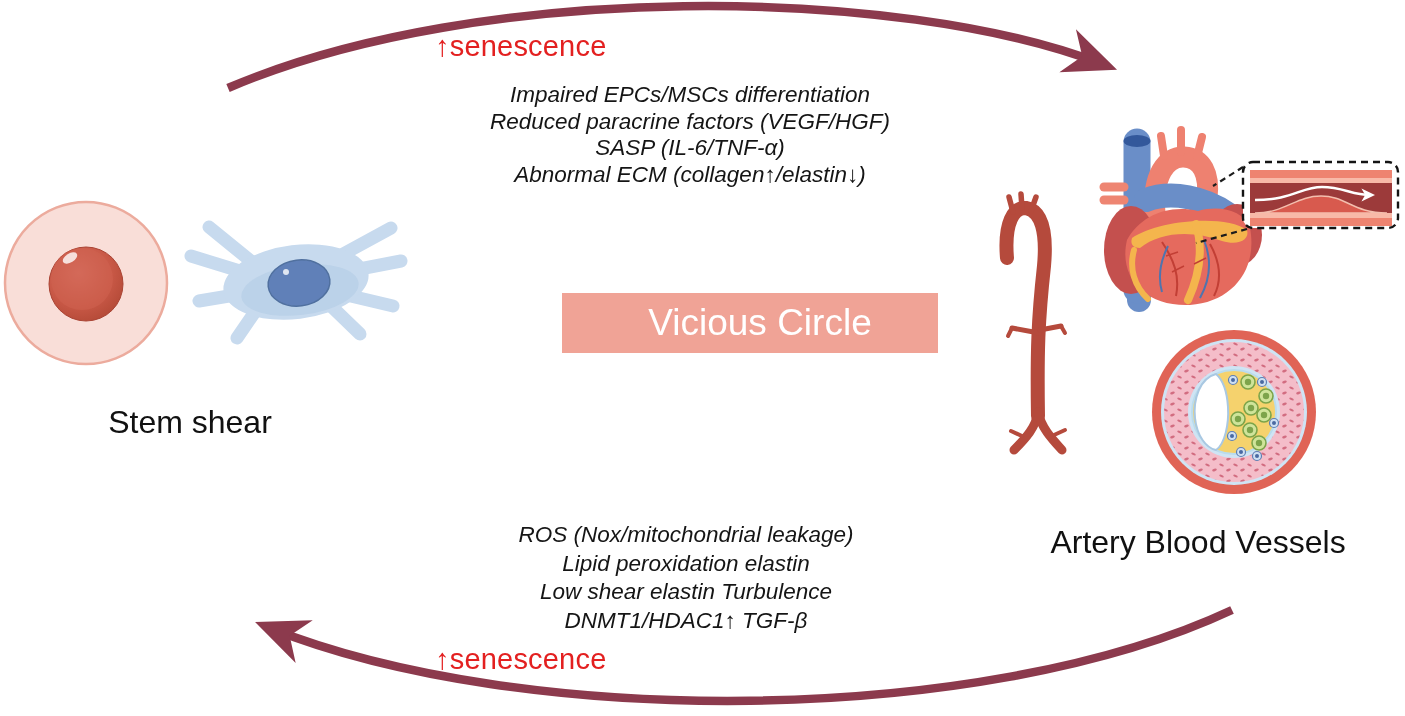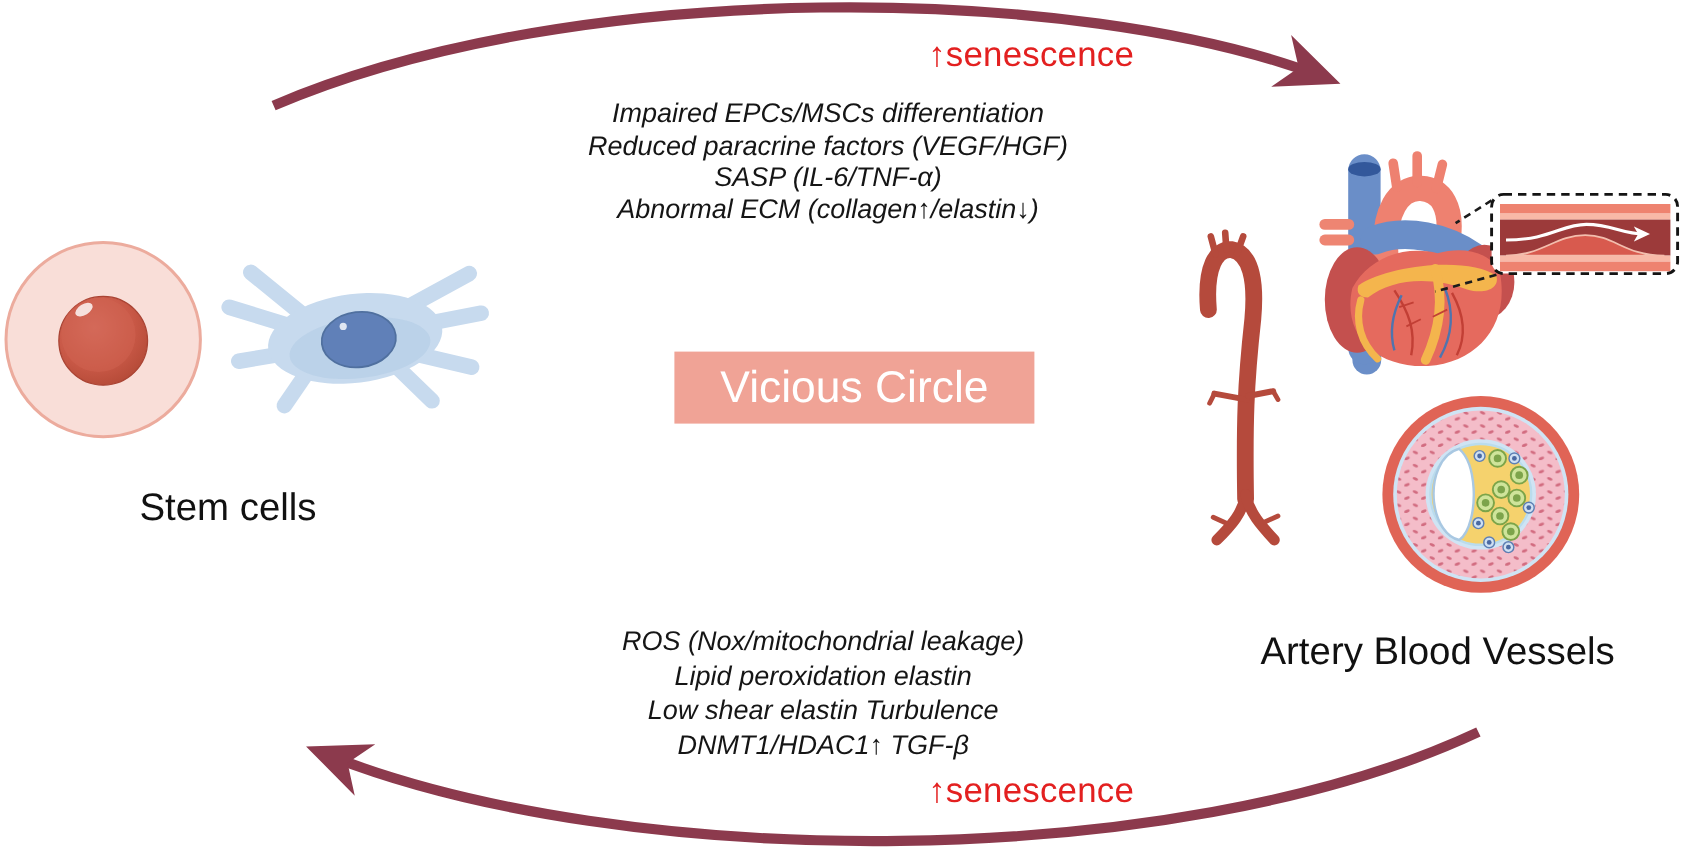--- a/index.html
+++ b/index.html
@@ -3,37 +3,38 @@
 <meta charset="utf-8">
 <style>
   html,body{margin:0;padding:0;background:#ffffff;}
   .figure{
     position:relative;width:1405px;height:716px;background:#ffffff;
     font-family:"Liberation Sans",sans-serif;overflow:hidden;
   }
   .abs{position:absolute;}
   .artwork{position:absolute;left:0;top:0;width:1405px;height:716px;}
   .senescence{
-    color:#e32020;font-size:29px;line-height:30px;text-align:right;
+    color:#e32020;font-size:29px;line-height:30px;text-align:left;
     letter-spacing:0.2px;
   }
   .top-senescence{left:435px;top:31px;width:510px;}
   .bottom-senescence{left:435px;top:644px;width:510px;}
   .bodylines{color:#151515;font-size:22.5px;text-align:center;font-style:italic;}
   .top-lines{left:415px;top:82px;width:550px;}
   .top-lines div{line-height:26.5px;}
   .bottom-lines{left:411px;top:521px;width:550px;}
   .bottom-lines div{line-height:28.5px;}
   .node-label{color:#111111;font-size:32px;text-align:center;}
   .stem-label{left:40px;top:404px;width:300px;}
   .artery-label{left:1022px;top:524px;width:352px;}
   .vicious-box{
-    left:562px;top:293px;width:300px;height:60px;
+    left:562px;top:293px;width:356px;height:60px;
     background:#f0a396;color:#ffffff;font-size:37px;line-height:60px;
     text-align:center;
+    padding-left:20px;
   }
 </style>
 </head>
 <body>
 
 <div class="figure">
 
   <svg class="artwork" viewBox="0 0 1405 716" xmlns="http://www.w3.org/2000/svg">
     <defs>
       <marker id="arcHead" viewBox="0 0 12 12" refX="8" refY="6" markerWidth="6.5" markerHeight="6.5" orient="auto">
@@ -190,21 +191,21 @@
 
   <div class="abs bodylines top-lines">
     <div>Impaired EPCs/MSCs differentiation</div>
     <div>Reduced paracrine factors (VEGF/HGF)</div>
     <div>SASP (IL-6/TNF-α)</div>
     <div>Abnormal ECM (collagen↑/elastin↓)</div>
   </div>
 
   <div class="abs vicious-box">Vicious Circle</div>
 
-  <div class="abs node-label stem-label">Stem cells</div>
+  <div class="abs node-label stem-label">Stem shear</div>
 
   <div class="abs node-label artery-label">Artery Blood Vessels</div>
 
   <div class="abs bodylines bottom-lines">
     <div>ROS (Nox/mitochondrial leakage)</div>
     <div>Lipid peroxidation elastin</div>
     <div>Low shear elastin Turbulence</div>
     <div>DNMT1/HDAC1↑ TGF-β</div>
   </div>
 

